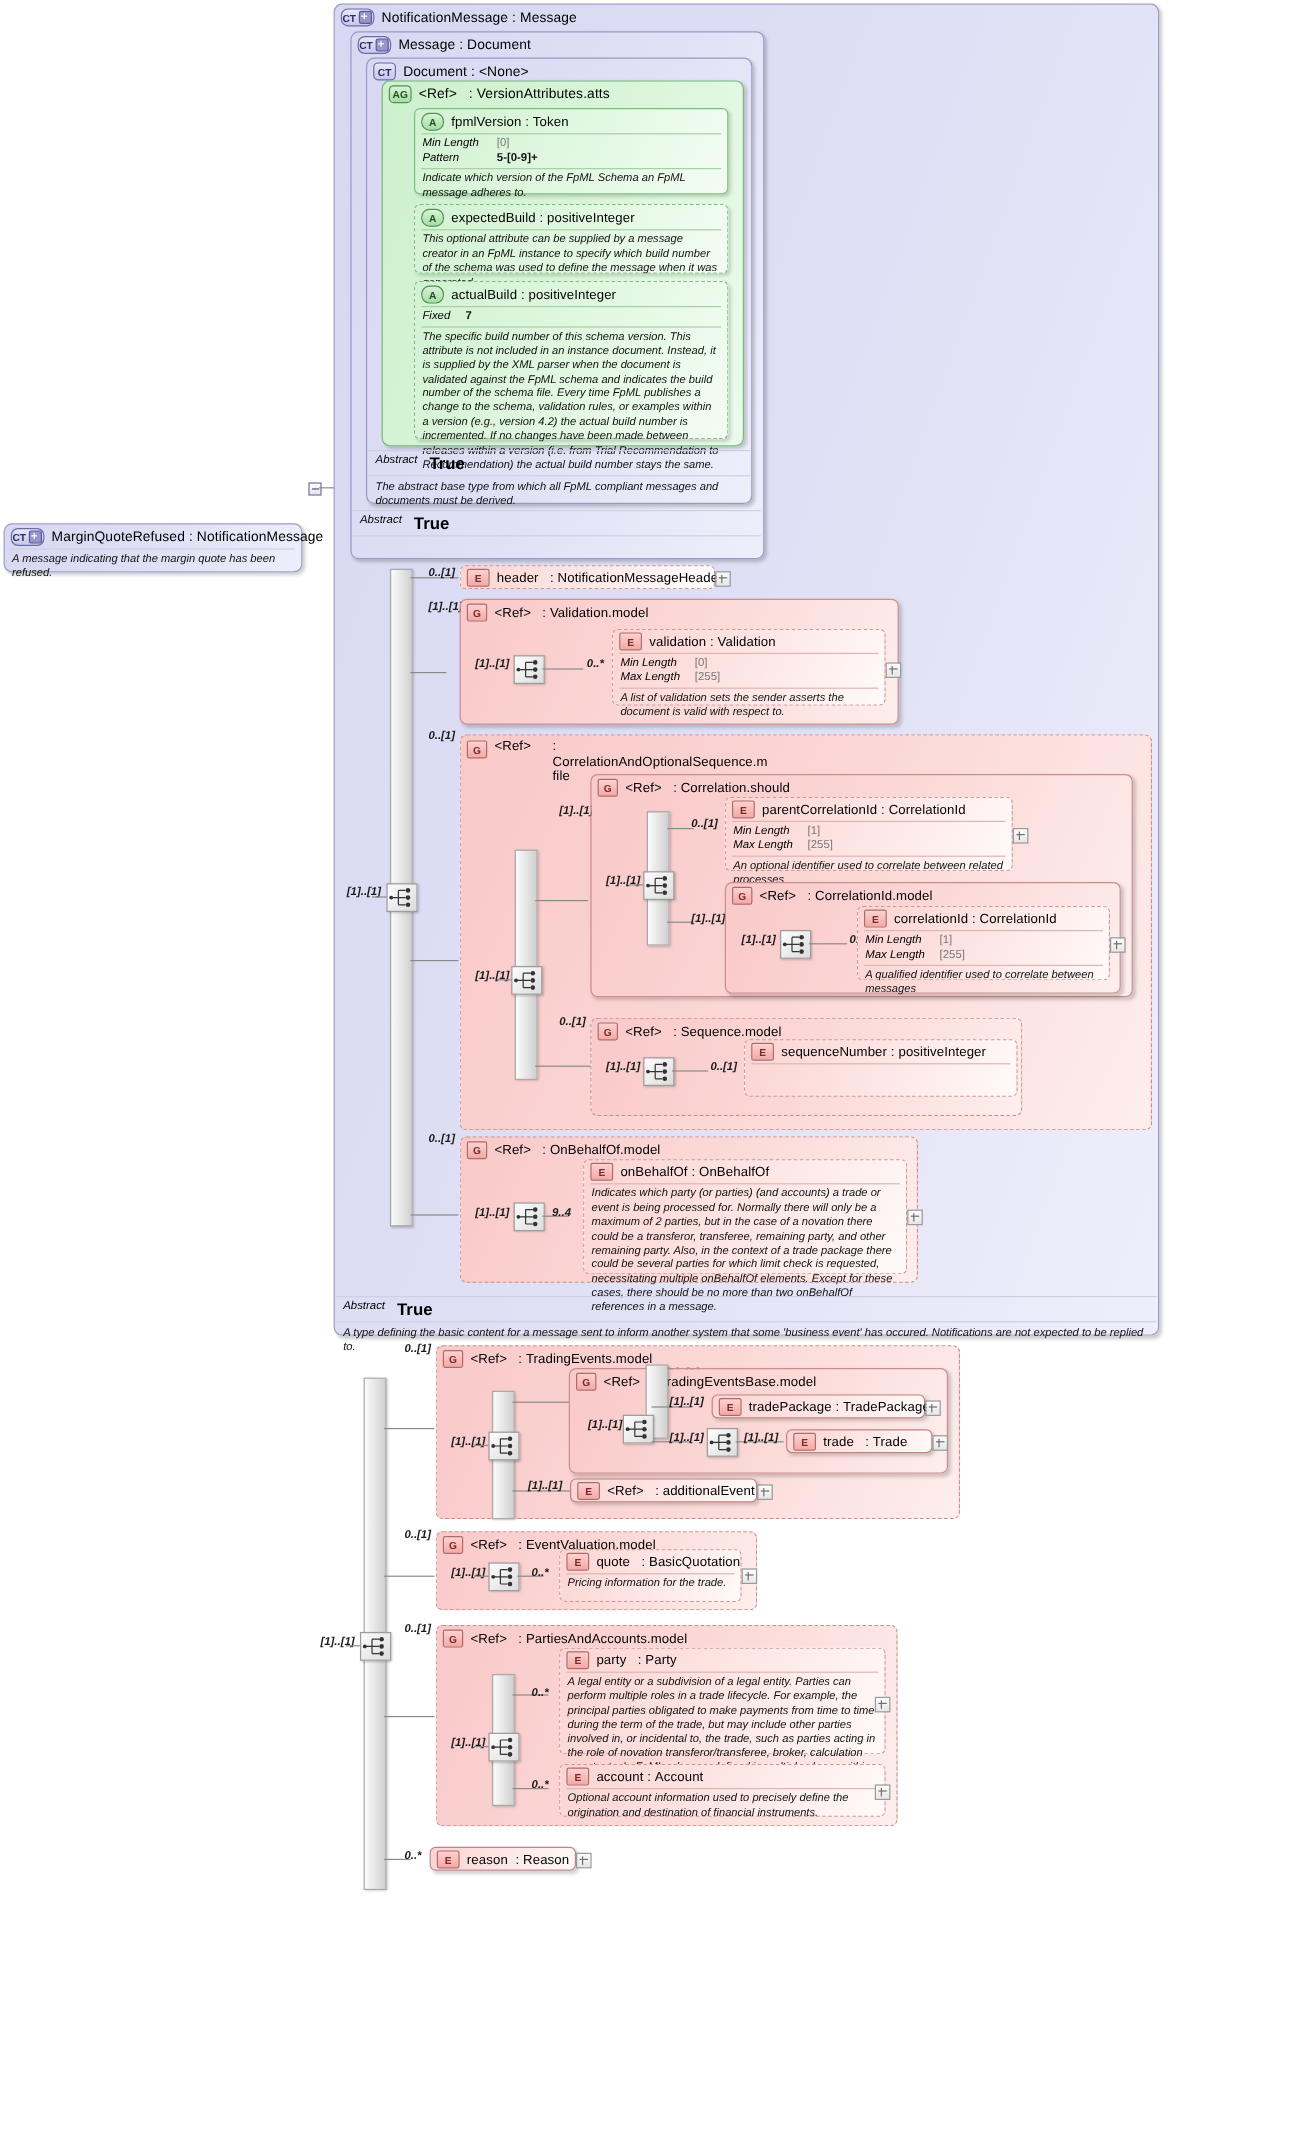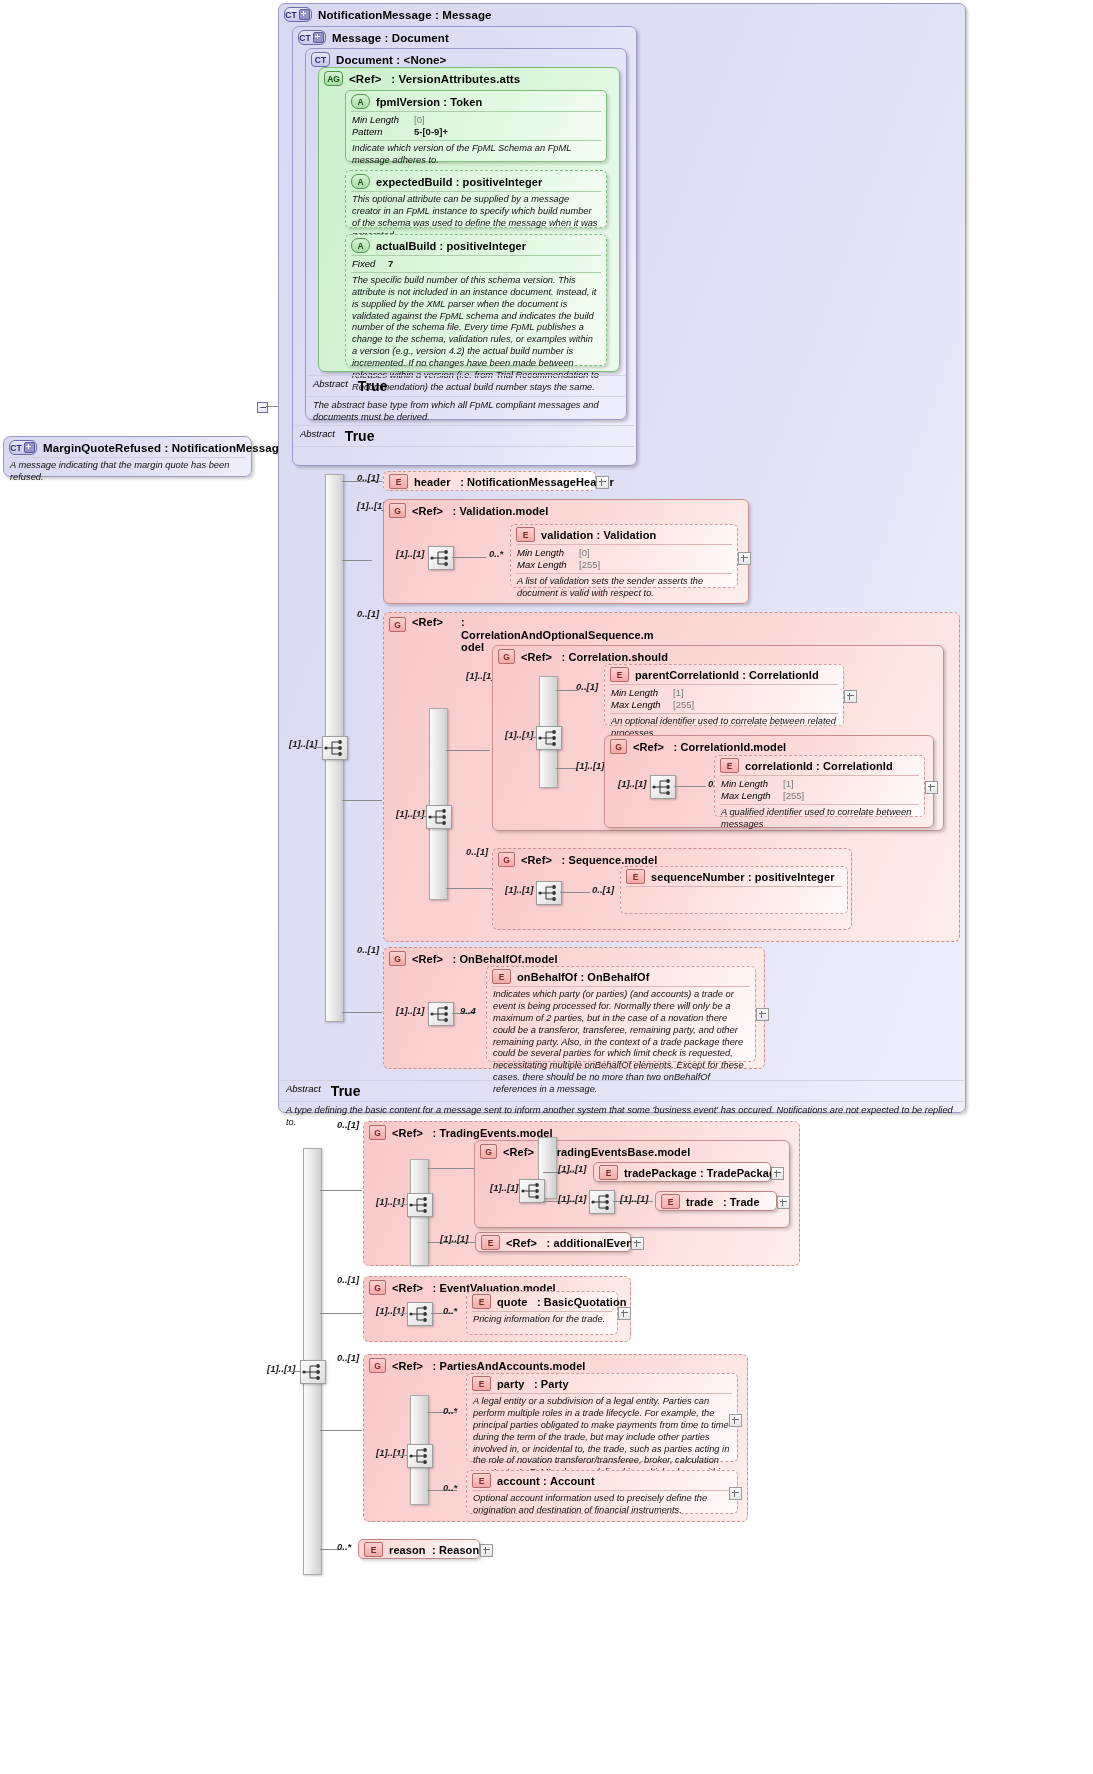--- a/index.html
+++ b/index.html
@@ -27,21 +27,21 @@
       border:1px dashed #c98e8e;border-radius:6px;}
   .gbox.solid{border:1px solid #c98e8e;box-shadow:2px 2px 3px rgba(0,0,0,.18);}
   .ebox{ 
       background:linear-gradient(115deg,#fbd4d2 0%,#fde6e4 50%,#fefaf9 100%);
       border:1px dashed #cf9a9a;border-radius:5px;}
   .ebox.solid{border:1px solid #c08585;box-shadow:2px 2px 3px rgba(0,0,0,.18);}
   .ebox.plain{background:linear-gradient(115deg,#fbd4d2 0%,#fdeae8 55%,#ffffff 100%);}
 
   
   .hdr{display:flex;align-items:center;gap:6px;padding:3px 6px 2px 5px;white-space:nowrap;}
-  .ttl{font-weight:bold;font-size:11.5px;letter-spacing:.1px;}
+  .ttl{font-weight:normal;font-size:11.5px;letter-spacing:.1px;}
   .ttl.small{font-size:11px;}
   .wrap{white-space:normal;line-height:1.15;}
 
   
   .bg{display:inline-flex;align-items:center;justify-content:center;
       font-size:8.5px;font-weight:bold;flex:0 0 auto;}
   .bg-ct{width:25px;height:13px;border:1px solid #6b6ba8;border-radius:6px;
       background:linear-gradient(#e7e7f8,#c7c7ea);color:#2b2b66;padding-right:1px;}
   .bg-ct .plus{display:inline-block;width:9px;height:9px;margin-left:2px;
       background:#9595cc;border:1px solid #5a5a96;border-radius:2px;position:relative;}
@@ -277,21 +277,21 @@
   <div class="sep p"></div>
   <div class="doc">A list of validation sets the sender asserts the document is valid with respect to.</div>
 </div>
 <div class="plusbtn" style="left:738px;top:552px;"></div>
 
 <div class="card" style="left:357px;top:608px;">0..[1]</div>
 <div class="box gbox" style="left:383px;top:612px;width:577px;height:330px;">
   <div class="hdr" style="align-items:flex-start;">
     <span class="bg bg-g" style="margin-top:1px">G</span>
     <span class="ttl small">&lt;Ref&gt;</span>
-    <span class="ttl small wrap" style="width:180px;margin-left:12px;"><span>: CorrelationAndOptionalSequence.m</span><br><span>odel</span></span>
+    <span class="ttl small wrap" style="width:180px;margin-left:12px;"><span>: CorrelationAndOptionalSequence.m</span><br><span>file</span></span>
   </div>
 </div>
 <div class="bar" style="left:429px;top:708px;height:190px;"></div>
 <div class="card" style="left:396px;top:808px;">[1]..[1]</div>
 <div class="comp" style="left:426px;top:805px;">
   <svg width="24" height="22" viewBox="0 0 24 22">
     <circle cx="3" cy="11" r="1.6" fill="#333"></circle>
     <path d="M3 11 H9 M9 5 V17 M9 5 H15 M9 11 H15 M9 17 H15" stroke="#333" fill="none" stroke-width="1"></path>
     <circle cx="17" cy="5" r="1.9" fill="#333"></circle>
       <circle cx="17" cy="11" r="1.9" fill="#333"></circle>

